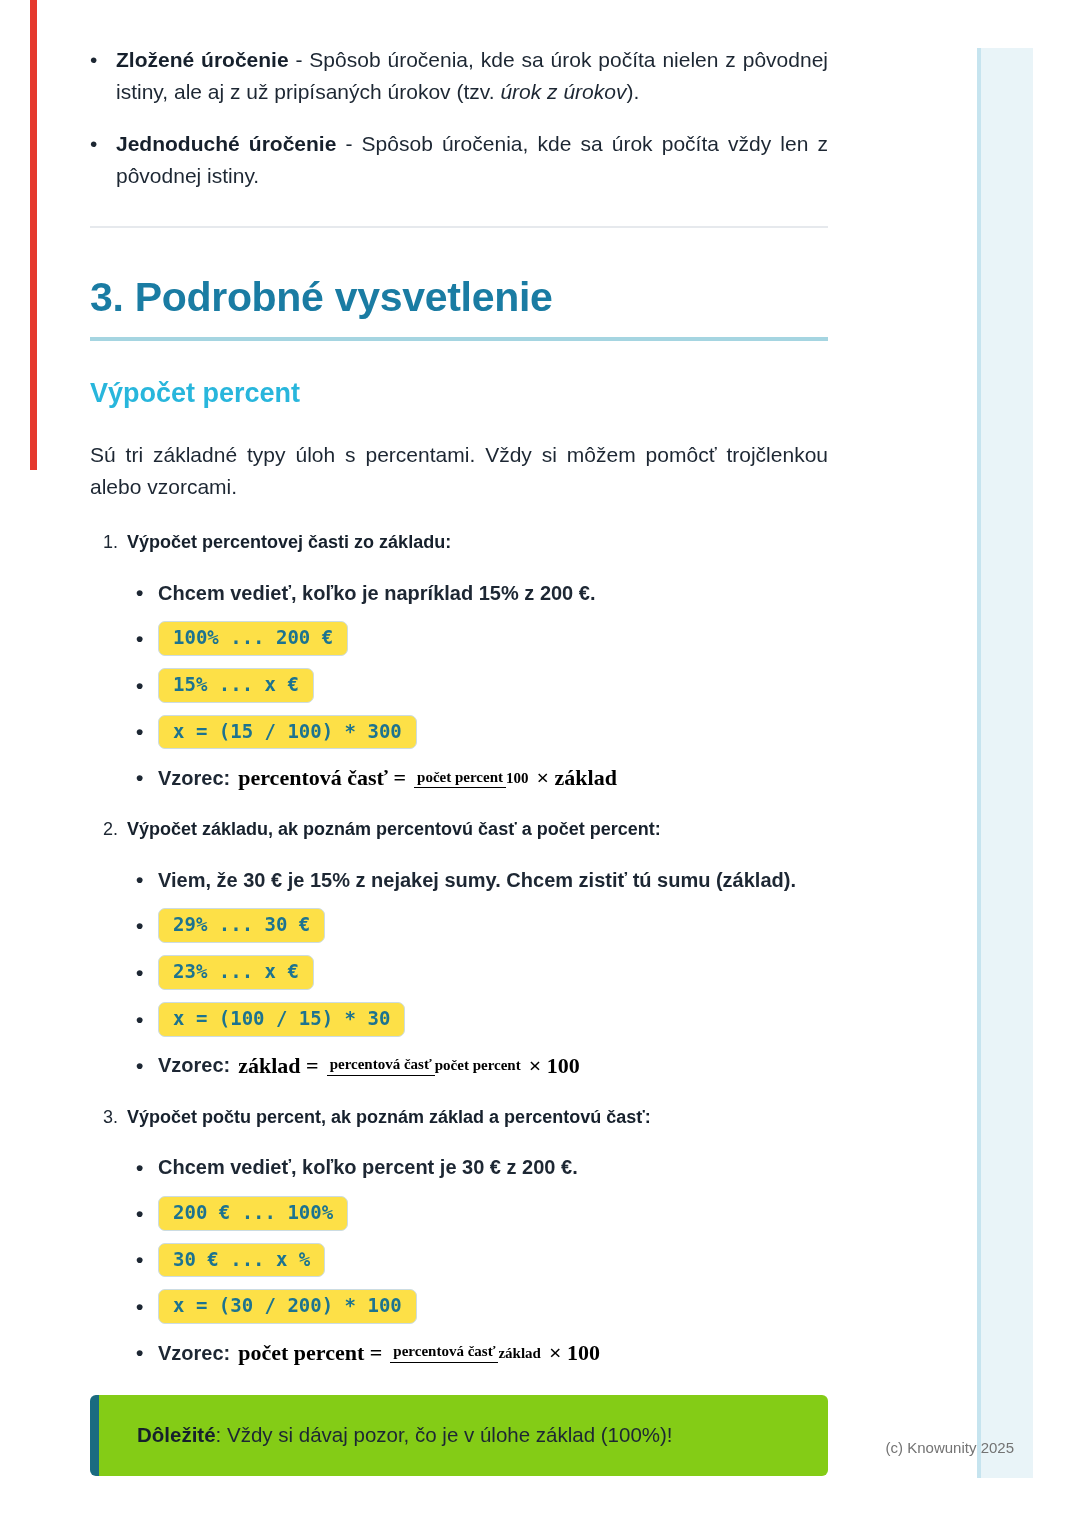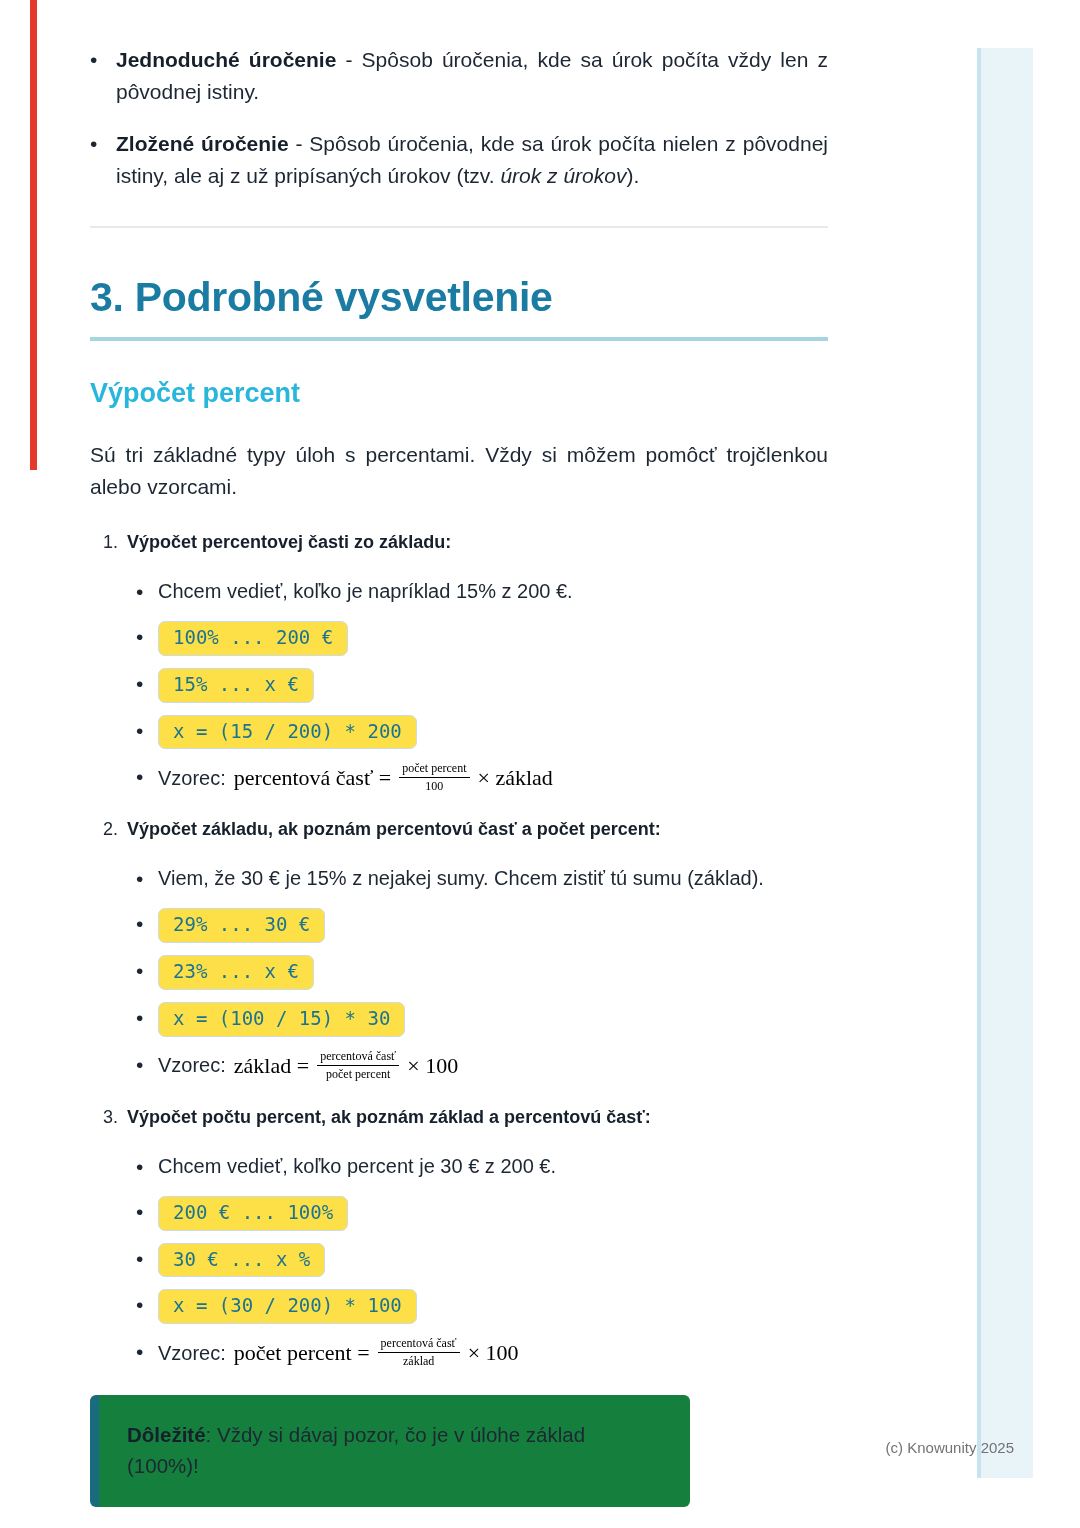--- a/index.html
+++ b/index.html
@@ -68,21 +68,21 @@
   .lead-paragraph { margin: 30px 0 0; text-align: justify; line-height: 1.52; }
 
   
   .problems { list-style: none; margin: 26px 0 0; padding: 0; }
   .problem { margin-bottom: 22px; }
   .problem-head { padding-left: 13px; font-size: 18px; }
   .problem-num { margin-right: 9px; }
   .problem-title { font-weight: bold; color: #16202c; }
 
   .steps { list-style: none; margin: 20px 0 0; padding: 0 0 0 46px; }
-  .step { display: flex; margin-bottom: 12px; min-height: 33px; }
+  .step { display: flex; align-items: center; margin-bottom: 12px; min-height: 33px; font-weight: bold; }
   .step .bullet-marker { width: 22px; }
   .step-text { font-size: 20px; }
 
   .code-chip {
     font-family: "DejaVu Sans Mono", "Liberation Mono", monospace;
     font-size: 19px; line-height: 1.2;
     color: #1c7390;
     background: #fde047;
     border: 1px solid #ccdce2;
     border-radius: 7px;
@@ -92,56 +92,56 @@
 
   
   .formula { display: inline-flex; align-items: center; }
   .formula-label { font-size: 20px; margin-right: 8px; }
   .math {
     font-family: "Liberation Serif", serif;
     font-size: 22px; color: #000000;
     display: inline-flex; align-items: center; gap: 8px;
   }
   .frac {
-    display: inline-flex; flex-direction: column; align-items: center;
-    font-size: 12px; line-height: 1.25;
+    display: inline-flex; align-items: center;
+    font-size: 15px; line-height: 1.25;
   }
   .frac-num { border-bottom: 1.5px solid #000; padding: 0 3px 1px; }
   .frac-den { padding-top: 1px; }
 
   
   .callout {
     margin-top: 26px;
-    background: #15803d;
+    background: #84cc16;
     border-left: 9px solid #1a6b80;
     border-radius: 6px;
-    padding: 25px 28px;
+    padding: 25px 38px;
     font-size: 20.5px;
     box-sizing: border-box;
-    width: 600px;
+    width: 738px;
   }
   .callout strong { font-weight: bold; color: #16202c; }
 </style>
 </head>
 <body>
 
 <div class="red-line"></div>
 <div class="side-stripe"></div>
 <div class="footer-note">(c) Knowunity 2025</div>
 
 <main class="content">
 
   <ul class="intro-list">
     <li class="intro-item">
       <span class="bullet-marker"></span>
-      <span class="intro-text"><strong>Jednoduché úročenie</strong><span> - Spôsob úročenia, kde sa úrok počíta vždy len z pôvodnej istiny.</span></span>
+      <span class="intro-text"><strong>Zložené úročenie</strong><span> - Spôsob úročenia, kde sa úrok počíta nielen z pôvodnej istiny, ale aj z už pripísaných úrokov (tzv. </span><em>úrok z úrokov</em><span>).</span></span>
     </li>
     <li class="intro-item">
       <span class="bullet-marker"></span>
-      <span class="intro-text"><strong>Zložené úročenie</strong><span> - Spôsob úročenia, kde sa úrok počíta nielen z pôvodnej istiny, ale aj z už pripísaných úrokov (tzv. </span><em>úrok z úrokov</em><span>).</span></span>
+      <span class="intro-text"><strong>Jednoduché úročenie</strong><span> - Spôsob úročenia, kde sa úrok počíta vždy len z pôvodnej istiny.</span></span>
     </li>
   </ul>
 
   <hr class="divider">
 
   <h2 class="section-title">3. Podrobné vysvetlenie</h2>
 
   <h3 class="subsection-title">Výpočet percent</h3>
 
   <p class="lead-paragraph">Sú tri základné typy úloh s percentami. Vždy si môžem pomôcť trojčlenkou alebo vzorcami.</p>
@@ -158,21 +158,21 @@
         <li class="step">
           <span class="bullet-marker"></span>
           <code class="code-chip">100% ... 200 €</code>
         </li>
         <li class="step">
           <span class="bullet-marker"></span>
           <code class="code-chip">15% ... x €</code>
         </li>
         <li class="step">
           <span class="bullet-marker"></span>
-          <code class="code-chip">x = (15 / 200) * 200</code>
+          <code class="code-chip">x = (15 / 100) * 300</code>
         </li>
         <li class="step">
           <span class="bullet-marker"></span>
           <span class="formula">
             <span class="formula-label">Vzorec:</span>
             <span class="math">
               <span>percentová časť =</span>
               <span class="frac">
                 <span class="frac-num">počet percent</span>
                 <span class="frac-den">100</span>

